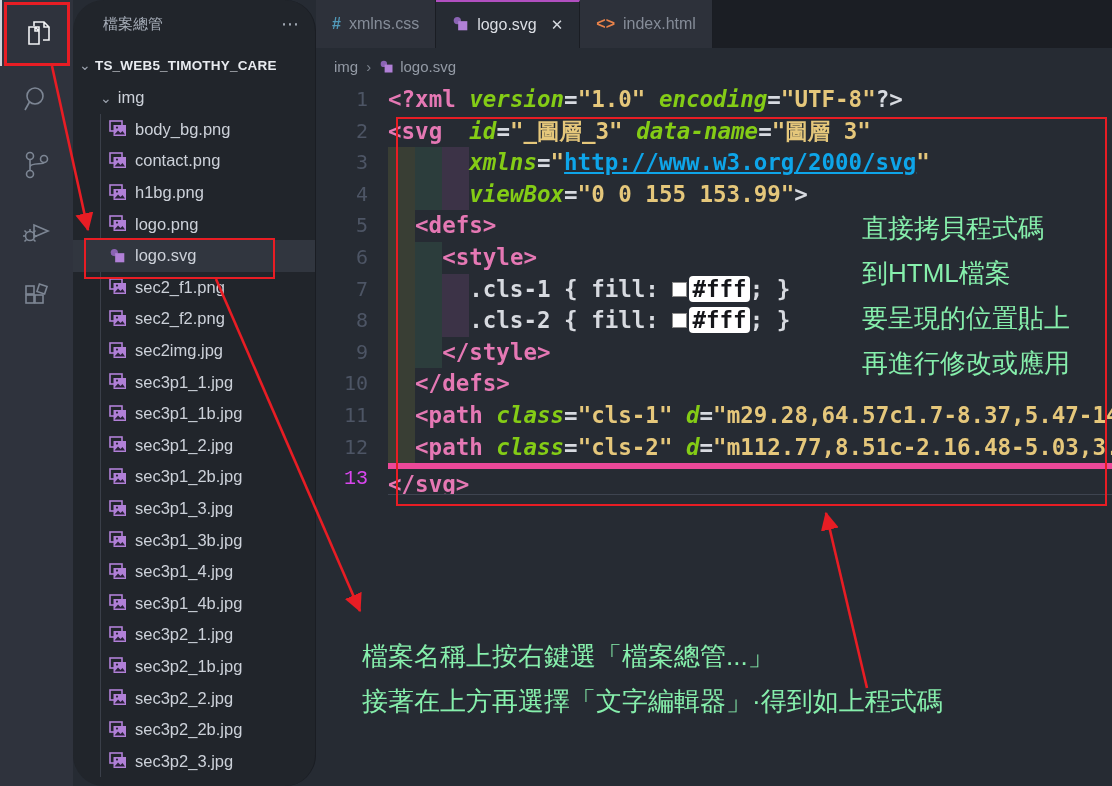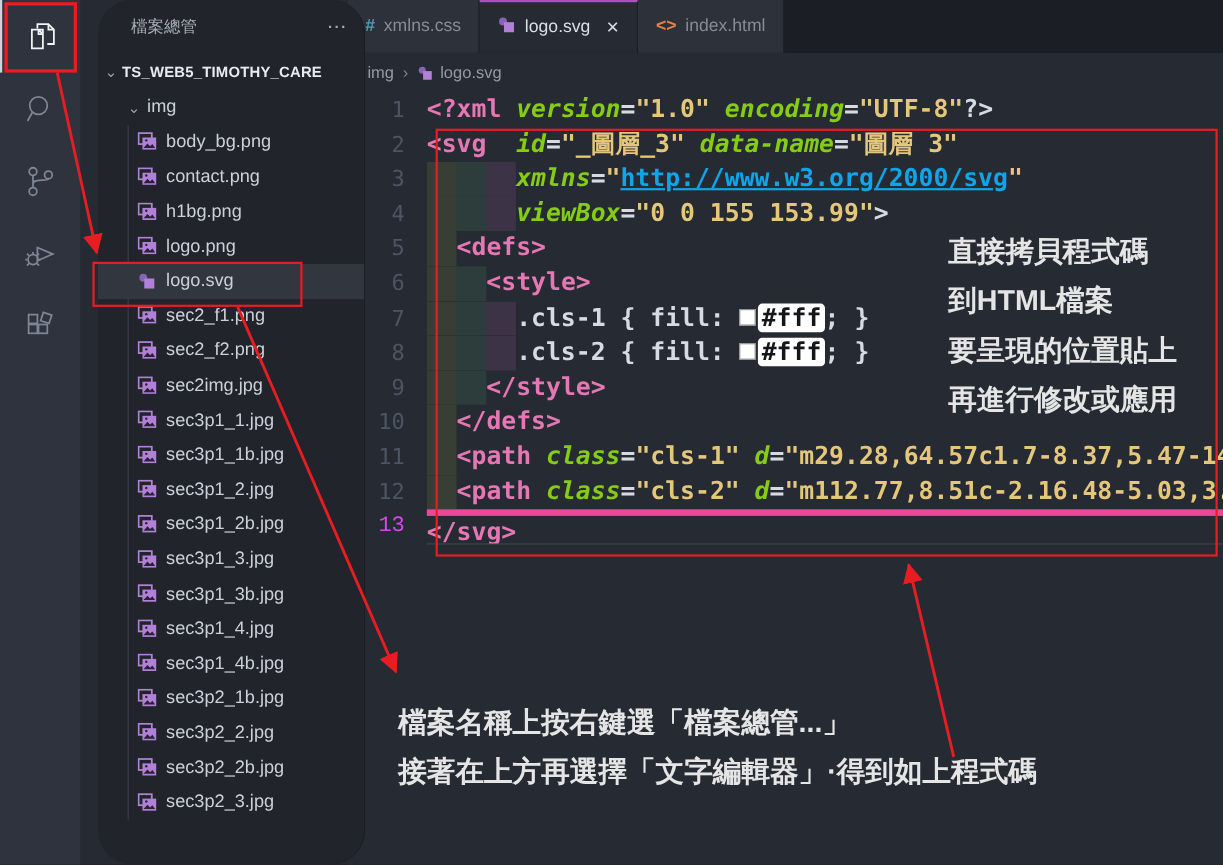--- a/index.html
+++ b/index.html
@@ -7,21 +7,21 @@
        font-family:"Liberation Sans",sans-serif;-webkit-font-smoothing:antialiased;}
   .stage{position:absolute;inset:0;background:#262b33;}
 
   
   .activitybar{position:absolute;left:0;top:0;width:73px;height:786px;background:#2f333d;z-index:2;}
   .ab-item{width:73px;height:66px;display:flex;align-items:center;justify-content:center;color:#7d8694;}
   .ab-item.active{color:#f2f3f5;border-left:2px solid #cfd2d8;}
   .ab-item svg{width:32px;height:32px;stroke:currentColor;fill:none;stroke-width:1.6;}
 
   
-  .sidebar{position:absolute;left:89px;top:0;width:242px;height:786px;background:#21252b;z-index:2;border-right:1px solid #1a1d23;border-radius:31px;}
+  .sidebar{position:absolute;left:73px;top:0;width:242px;height:786px;background:#21252b;z-index:2;border-right:1px solid #1a1d23;border-radius:31px;}
   .sb-header{height:48px;display:flex;align-items:center;padding:0 14px 0 30px;color:#a6adb8;font-size:15px;}
   .sb-header .spacer{flex:1;}
   .sb-actions{color:#a6adb8;font-size:18px;letter-spacing:2px;cursor:pointer;}
   .sb-section{height:34px;display:flex;align-items:center;color:#e8ebf0;font-weight:bold;font-size:13.5px;padding-left:6px;letter-spacing:.2px;}
   .sb-section .chev{color:#9aa1ac;font-weight:normal;margin-right:4px;font-size:14px;}
   .tree{position:relative;}
   .tree-guide{position:absolute;left:27px;top:32px;bottom:0;width:1px;background:#3a3f49;}
   .row{height:31.6px;display:flex;align-items:center;color:#ccd1d9;font-size:16.5px;position:relative;}
   .row.folder{padding-left:27px;}
   .row.file{padding-left:36px;}
@@ -59,21 +59,21 @@
   .tk-str{color:#e5c77b;}
   .tk-url{color:#0ea5e9;text-decoration:underline;}
   .tk-plain{color:#d7dae0;}
   .tk-swatch{display:inline-block;width:13px;height:13px;background:#fff;border:1px solid #8a8a8a;margin-right:2px;}
   .tk-hexpill{background:#fff;color:#15161a;border-radius:4px;padding:0 3px;}
   .red-box{position:absolute;border:3px solid #e81d24;z-index:10;pointer-events:none;}
   #box-activity{left:4px;top:2px;width:60px;height:58px;}
   #box-file{left:84px;top:238px;width:187px;height:37px;border-width:2.5px;}
   #box-code{left:396px;top:117px;width:707px;height:385px;border-width:2.5px;}
   #arrows{position:absolute;inset:0;z-index:10;pointer-events:none;}
-  .note{position:absolute;z-index:11;color:#e5e5e5;font-weight:bold;font-size:26px;line-height:45px;pointer-events:none;}
+  .note{position:absolute;z-index:11;color:#86efac;font-weight:normal;font-size:26px;line-height:45px;pointer-events:none;}
   #note-right{left:862px;top:206px;}
   #note-bottom{left:362px;top:634px;}
 </style>
 </head>
 <body>
 
 <div class="stage">
 
   <div class="activitybar">
     <div class="ab-item active">
@@ -263,20 +263,29 @@
           <span>sec3p1_4.jpg</span>
         </div>
         <div class="row file">
           <span class="ficon"><svg viewBox="0 0 18 18" width="18" height="18">
               <rect x="1" y="1" width="12" height="10" fill="none" stroke="#b180d7" stroke-width="1.6"></rect>
               <rect x="4.5" y="5" width="12.5" height="11" fill="#b180d7"></rect>
               <path d="M5.5 14.5 l3.5-4 2.5 2.5 2-2 2.5 3.5 z" fill="#2a2139"></path>
               <circle cx="8" cy="7.6" r="1.1" fill="#2a2139"></circle>
             </svg></span>
           <span>sec3p1_4b.jpg</span>
+        </div>
+        <div class="row file">
+          <span class="ficon"><svg viewBox="0 0 18 18" width="18" height="18">
+              <rect x="1" y="1" width="12" height="10" fill="none" stroke="#b180d7" stroke-width="1.6"></rect>
+              <rect x="4.5" y="5" width="12.5" height="11" fill="#b180d7"></rect>
+              <path d="M5.5 14.5 l3.5-4 2.5 2.5 2-2 2.5 3.5 z" fill="#2a2139"></path>
+              <circle cx="8" cy="7.6" r="1.1" fill="#2a2139"></circle>
+            </svg></span>
+          <span>sec3p2_1.jpg</span>
         </div>
         <div class="row file">
           <span class="ficon"><svg viewBox="0 0 18 18" width="18" height="18">
               <rect x="1" y="1" width="12" height="10" fill="none" stroke="#b180d7" stroke-width="1.6"></rect>
               <rect x="4.5" y="5" width="12.5" height="11" fill="#b180d7"></rect>
               <path d="M5.5 14.5 l3.5-4 2.5 2.5 2-2 2.5 3.5 z" fill="#2a2139"></path>
               <circle cx="8" cy="7.6" r="1.1" fill="#2a2139"></circle>
             </svg></span>
           <span>sec3p2_1b.jpg</span>
         </div>

